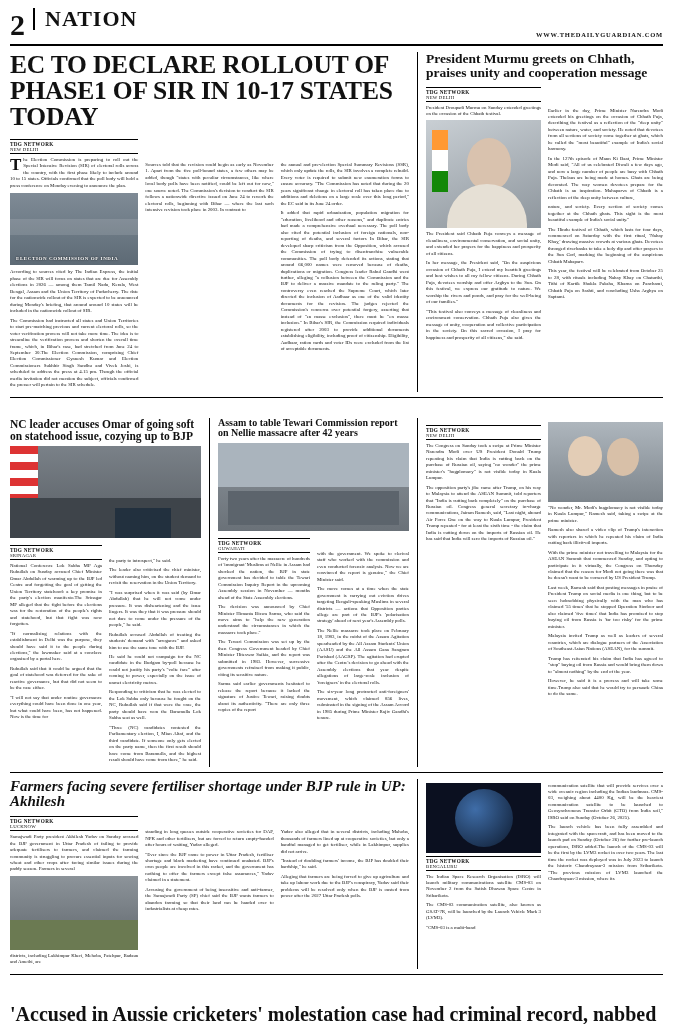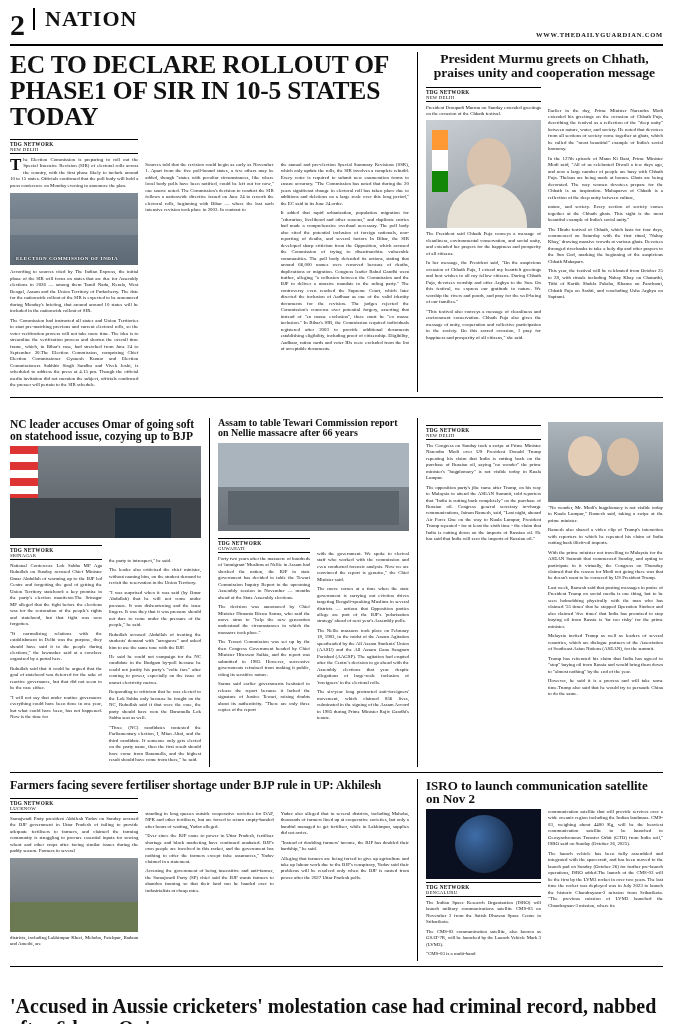--- a/index.html
+++ b/index.html
@@ -106,21 +106,21 @@
     <div class="page-num">2</div>
     <div class="nation-box">
       <div class="nation-title">NATION</div>
     </div>
     <div class="mh-right">WWW.THEDAILYGUARDIAN.COM</div>
   </div>
 
   <div class="top-section">
 
     <div class="left-top">
-      <div class="hl lead-hl">EC TO DECLARE ROLLOUT OF PHASE1 OF SIR IN 10-5 STATES TODAY</div>
+      <div class="hl lead-hl">EC TO DECLARE ROLLOUT OF PHASE1 OF SIR IN 10-17 STATES TODAY</div>
       <div class="cols3" style="margin-top:6px;">
         <div>
           <div class="byline">
             <span>TDG NETWORK</span>
             <span class="loc">NEW DELHI</span>
           </div>
           <div class="body dropcap">
             <p>The Election Commission is preparing to roll out the Special Intensive Revision (SIR) of electoral rolls across the country, with the first phase likely to include around 10 to 15 states. Officials confirmed that the poll body will hold a press conference on Monday evening to announce the plan.</p>
             <div class="ec-photo">
               <div class="band"></div>
@@ -138,21 +138,21 @@
         <div>
           <div class="body" style="padding-top:26px;">
             <p>the annual and pre-election Special Summary Revisions (SSR), which only update the rolls, the SIR involves a complete rebuild. Every voter is required to submit new enumeration forms to ensure accuracy. "The Commission has noted that during the 20 years significant change in electoral roll has taken place due to additions and deletions on a large scale over this long period," the EC said in its June 24 order.</p>
             <p>It added that rapid urbanisation, population migration for "education, livelihood and other reasons," and duplicate entries had made a comprehensive overhaul necessary. The poll body also cited the potential inclusion of foreign nationals, non-reporting of deaths, and several factors In Bihar, the SIR developed sharp criticism from the Opposition, which accused the Commission of trying to disenfranchise vulnerable communities. The poll body defended its actions, stating that around 66,000 names were removed because of deaths, duplications or migration. Congress leader Rahul Gandhi went further, alleging "a collusion between the Commission and the BJP to deliver a massive mandate to the ruling party." The controversy even reached the Supreme Court, which later directed the inclusion of Aadhaar as one of the valid identity documents for the revision. The judges rejected the Commission's concerns over potential forgery, asserting that instead of "en masse exclusion", there must be "en masse inclusion." In Bihar's SIR, the Commission required individuals registered after 2003 to provide additional documents establishing eligibility, including proof of citizenship. Eligibility, Aadhaar, ration cards and voter IDs were excluded from the list of acceptable documents.</p>
           </div>
         </div>
       </div>
     </div>
 
     <div class="right-top">
-      <div class="hl" style="font-size:13.5px;text-align:center;">President Murmu greets on Chhath, praises unity and cooperation message</div>
+      <div class="hl" style="font-size:13.5px;">President Murmu greets on Chhath, praises unity and cooperation message</div>
       <div class="cols2" style="margin-top:4px;">
         <div>
           <div class="byline">
             <span>TDG NETWORK</span>
             <span class="loc">NEW DELHI</span>
           </div>
           <div class="body">
             <p>President Droupadi Murmu on Sunday extended greetings on the occasion of the Chhath festival.</p>
             <div class="murmu-photo">
               <div class="flag"></div>
@@ -211,21 +211,21 @@
                 <p>Ruhullah accused Abdullah of treating the students' demand with "arrogance" and asked him to use the same tone with the BJP.</p>
                 <p>He said he could not campaign for the NC candidate in the Budgam by-poll because he could not justify his party's "volte face" after coming to power, especially on the issue of unmet electricity metres.</p>
                 <p>Responding to criticism that he was elected to the Lok Sabha only because he fought on the NC, Ruhullah said if that were the case, the party should have won the Baramulla Lok Sabha seat as well.</p>
                 <p>"Three (NC) candidates contested the Parliamentary election, I, Mian Altaf, and the third candidate. If someone only gets elected on the party name, then the first result should have come from Baramulla, and the highest result should have come from there," he said.</p>
               </div>
             </div>
           </div>
         </div>
 
         <div style="flex:1;">
-          <div class="hl subhl sm">Assam to table Tewari Commission report on Nellie massacre after 66 years</div>
+          <div class="hl subhl sm">Assam to table Tewari Commission report on Nellie massacre after 42 years</div>
           <div class="nellie-photo" style="margin-top:4px;">
             <div class="sky"></div>
             <div class="figs"></div>
           </div>
           <div class="cols2" style="margin-top:4px;">
             <div>
               <div class="byline">
                 <span>TDG NETWORK</span>
                 <span class="loc">GUWAHATI</span>
               </div>
@@ -279,21 +279,21 @@
           </div>
         </div>
       </div>
     </div>
   </div>
 
   <div class="rule"></div>
 
   <div class="farm-section">
     <div class="farm-left">
-      <div class="hl" style="font-size:12px;">Farmers facing severe fertiliser shortage under BJP rule in UP: Akhilesh</div>
+      <div class="hl" style="font-size:15px;font-style:italic;">Farmers facing severe fertiliser shortage under BJP rule in UP: Akhilesh</div>
       <div class="cols3" style="margin-top:4px;">
         <div>
           <div class="byline">
             <span>TDG NETWORK</span>
             <span class="loc">LUCKNOW</span>
           </div>
           <div class="body">
             <p>Samajwadi Party president Akhilesh Yadav on Sunday accused the BJP government in Uttar Pradesh of failing to provide adequate fertilisers to farmers, and claimed the farming community is struggling to procure essential inputs for sowing wheat and other crops after facing similar issues during the paddy season. Farmers in several</p>
             <div class="farm-photo">
               <div class="field"></div>
@@ -312,21 +312,20 @@
           <div class="body" style="padding-top:16px;">
             <p>Yadav also alleged that in several districts, including Mahoba, thousands of farmers lined up at cooperative societies, but only a handful managed to get fertiliser, while in Lakhimpur, supplies did not arrive.</p>
             <p>"Instead of doubling farmers' income, the BJP has doubled their hardship," he said.</p>
             <p>Alleging that farmers are being forced to give up agriculture and take up labour work due to the BJP's conspiracy, Yadav said their problems will be resolved only when the BJP is ousted from power after the 2027 Uttar Pradesh polls.</p>
           </div>
         </div>
       </div>
     </div>
 
     <div class="farm-right">
-      <div class="hl" style="font-size:13px;">ISRO to launch communication satellite on Nov 2</div>
       <div class="cols2" style="margin-top:4px;">
         <div>
           <div class="sat-photo">
             <div class="orb"></div>
           </div>
           <div class="byline">
             <span>TDG NETWORK</span>
             <span class="loc">BENGALURU</span>
           </div>
           <div class="body">

